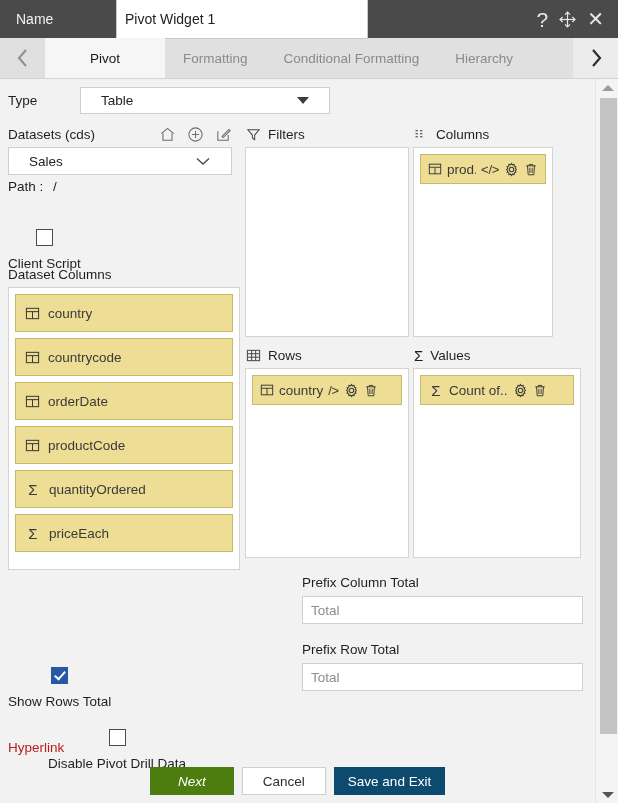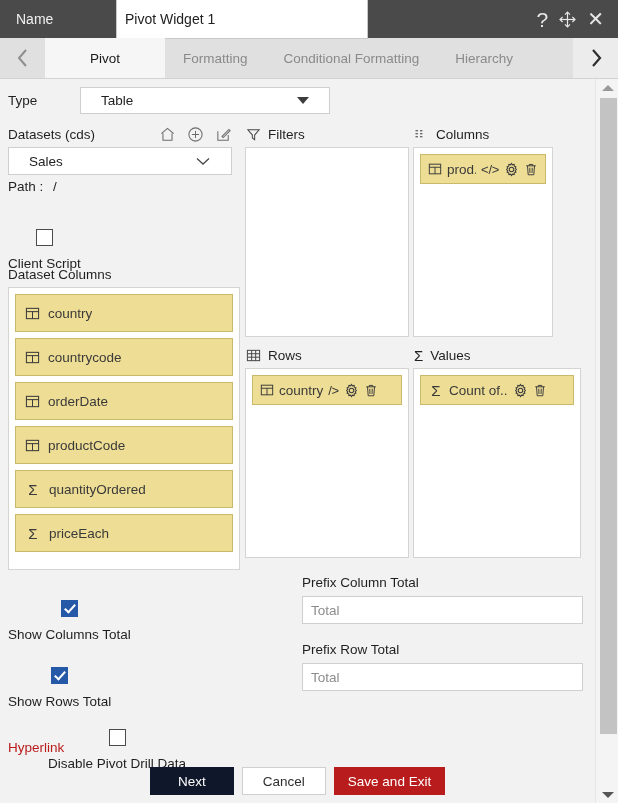--- a/index.html
+++ b/index.html
@@ -327,23 +327,23 @@
     height: 28px;
     min-width: 84px;
     display: flex;
     align-items: center;
     justify-content: center;
     font-size: 13.5px;
     cursor: pointer;
     box-sizing: border-box;
     padding: 0 14px;
   }
-  .btn-next { background: #0f172a; color: #fff; }
+  .btn-next { background: #4d7c0f; color: #fff; font-style: italic; }
   .btn-cancel { background: #fff; color: #2e2e2e; border: 1px solid #cfcfcf; }
-  .btn-save { background: #b91c1c; color: #fff; }
+  .btn-save { background: #0c4a6e; color: #fff; }
 
   
   .scrollbar {
     position: absolute;
     top: 79px;
     right: 0;
     width: 23px;
     height: 724px;
     background: #f4f4f4;
     border-left: 1px solid #e6e6e6;
@@ -632,24 +632,20 @@
           <line x1="2.5" y1="3.8" x2="13.5" y2="3.8"></line>
           <path d="M6 3.8 V2.2 H10 V3.8"></path>
           <path d="M4 3.8 L4.8 14 H11.2 L12 3.8"></path>
           <line x1="6.6" y1="6" x2="6.8" y2="12"></line>
           <line x1="9.4" y1="6" x2="9.2" y2="12"></line>
         </svg>
       </span>
     </div>
   </div>
 
-  <div class="checkrow show-cols-total">
-    <span class="cb checked"></span>
-    <span class="txt">Show Columns Total</span>
-  </div>
 
   <div class="checkrow show-rows-total">
     <span class="cb checked"></span>
     <span class="txt">Show Rows Total</span>
   </div>
 
   <div class="field-label prefix-col-label">Prefix Column Total</div>
   <div class="text-input prefix-col-input">Total</div>
 
   <div class="field-label prefix-row-label">Prefix Row Total</div>

